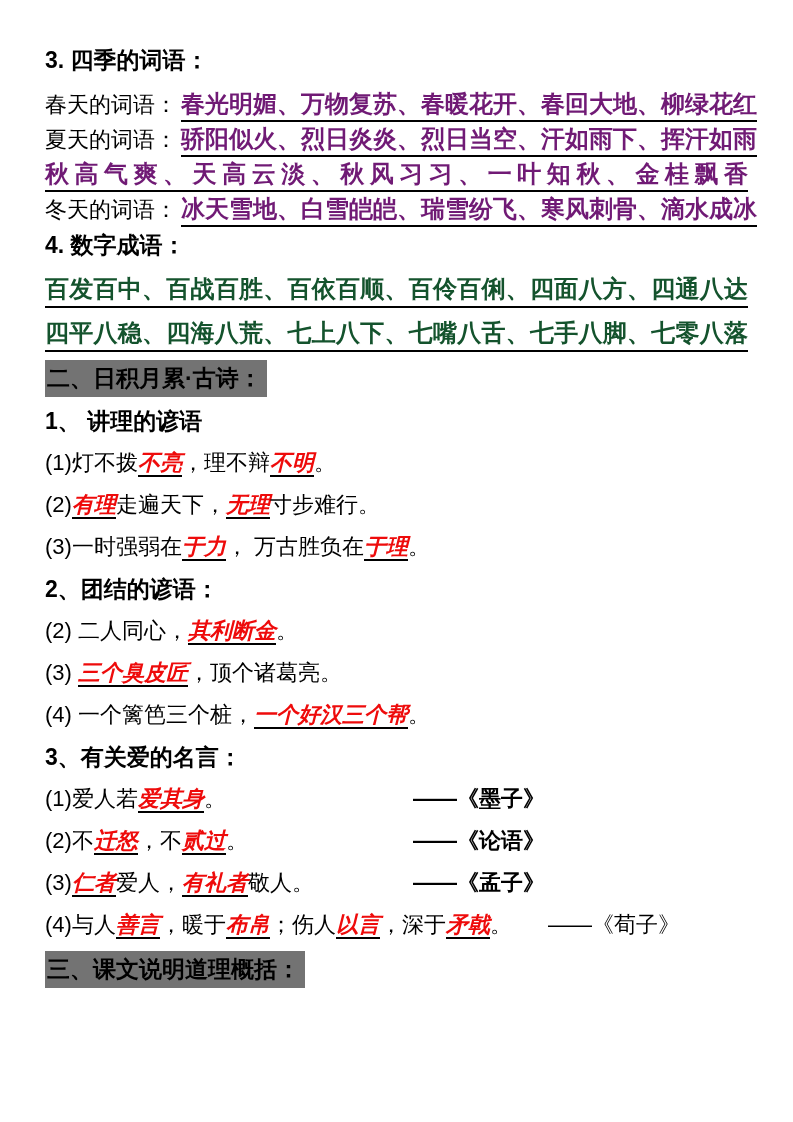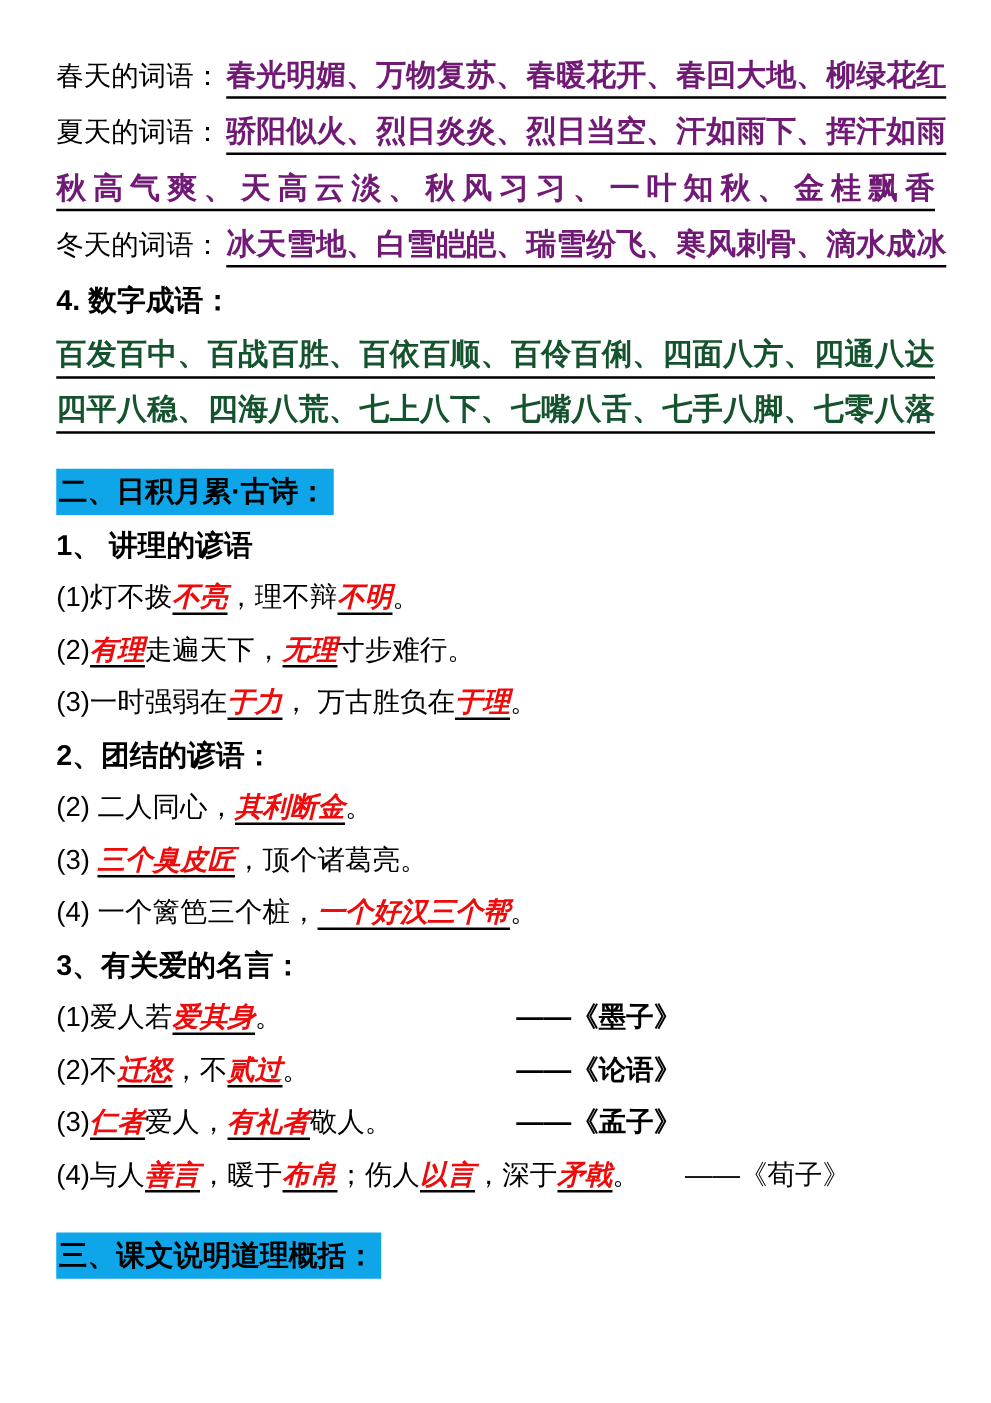--- a/index.html
+++ b/index.html
@@ -15,34 +15,32 @@
   }
   
   .h-num {
     font-size:23px; font-weight:bold; line-height:32px;
     margin-bottom:11px;
   }
   
   .h-cyan-wrap { margin-bottom:8px; }
   .h-cyan {
     display:inline-block;
-    background:#0ea5e9;
+    background:#737373;
     font-size:23px; font-weight:bold; line-height:30px;
     padding:3px 5px 4px 2px;
-    margin-top:20px;
   }
   
   .h-sub {
     font-size:23px; font-weight:bold; line-height:32px;
     margin-bottom:10px;
   }
   
   .season-row {
     display:flex; align-items:baseline;
-    margin-bottom:10px;
   }
   .season-label {
     font-size:22px; line-height:33px; white-space:nowrap;
     flex:0 0 auto; padding-right:4px;
   }
   .season-words {
     flex:1 1 auto;
     color:#701a75; font-weight:bold; font-size:24px; line-height:33px;
     border-bottom:2px solid #000;
     text-align:justify; text-align-last:justify;
@@ -72,20 +70,21 @@
   
   .q-source { position:absolute; left:368px; top:0; white-space:nowrap;font-weight:bold; }
   .q-source-inline { margin-left:30px; white-space:nowrap; }
   .gap-top { margin-top:2px; }
 </style>
 </head>
 <body>
 
 <div class="page">
 
+  <div class="h-num">3. 四季的词语：</div>
 
   <div class="season-row">
     <span class="season-label">春天的词语：</span>
     <span class="season-words">春光明媚、万物复苏、春暖花开、春回大地、柳绿花红</span>
   </div>
   <div class="season-row">
     <span class="season-label">夏天的词语：</span>
     <span class="season-words">骄阳似火、烈日炎炎、烈日当空、汗如雨下、挥汗如雨</span>
   </div>
   <div class="season-row">

